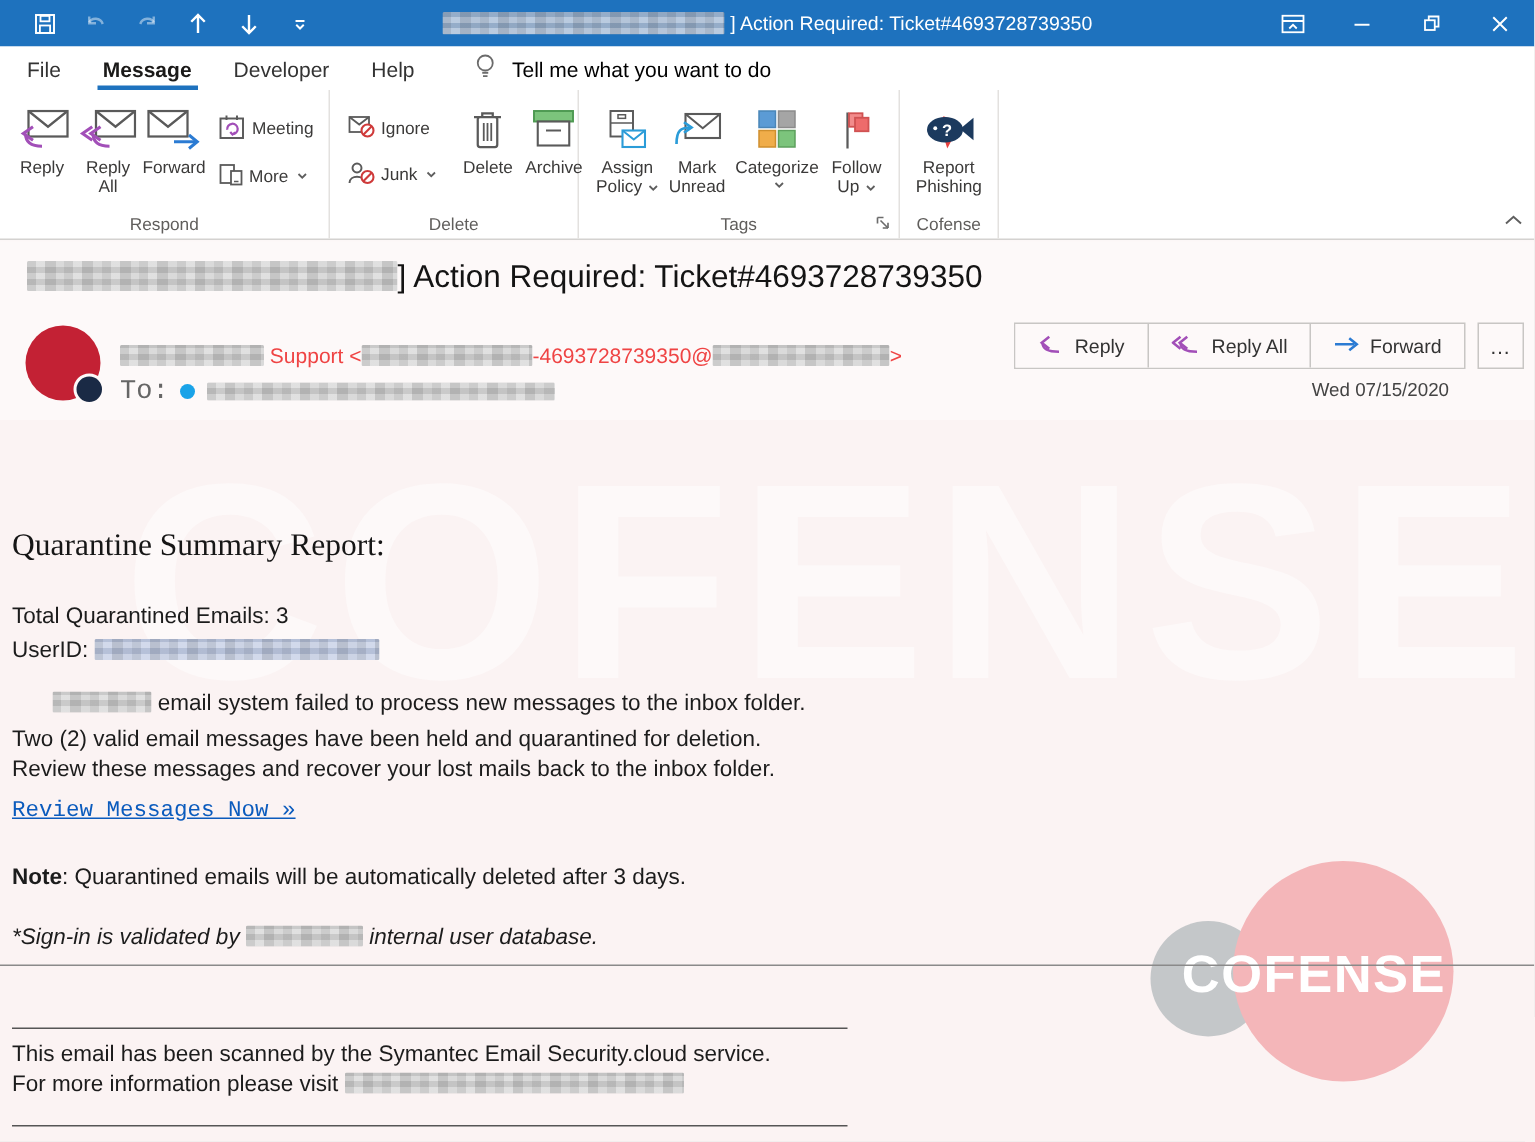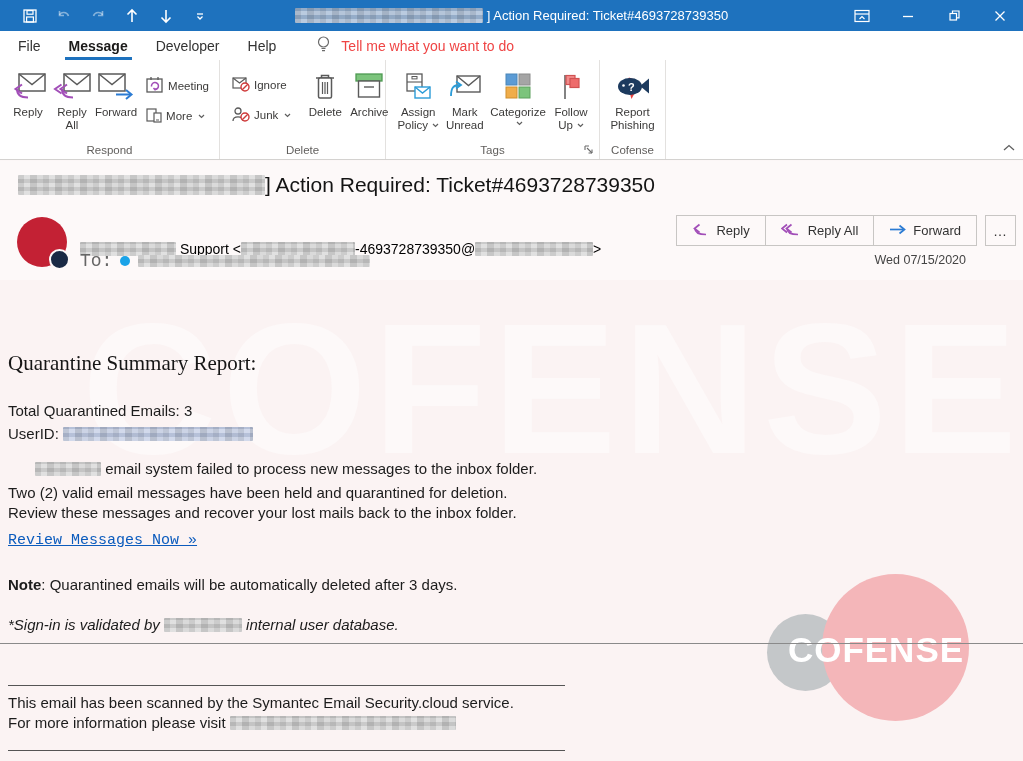--- a/index.html
+++ b/index.html
@@ -33,21 +33,21 @@
   .px-uid  { background-color:#c2cde7; }
   
   .menubar {
     position:absolute; top:31px; left:0; width:100%; height:29px; background:#fff;
     display:flex; align-items:center; font-size:14px; color:#333;
   }
   .tab { padding:5px 10px; margin:0 4px; position:relative; height:29px; display:flex; align-items:center; }
   .tab.first { margin-left:8px; }
   .tab.active { color:#1b1a19; font-weight:bold; }
   .tab.active::after { content:""; position:absolute; left:6px; right:6px; bottom:0; height:3px; background:#1e72be; }
-  .tellme { display:flex; align-items:center; gap:10px; margin-left:26px; color:#ef4444; }
+  .tellme { display:flex; align-items:center; gap:10px; margin-left:26px; color:#000000; }
   
   .ribbon {
     position:absolute; top:60px; left:0; width:100%; height:100px; background:#fff;
     border-bottom:1px solid #d4d2d0; display:flex;
   }
   .rgroup { display:flex; flex-direction:column; border-right:1px solid #e3e1df; }
   .rgroup-content { flex:1; display:flex; align-items:flex-start; padding:4px 6px 0 6px; }
   .rgroup-label {
     height:18px; text-align:center; font-size:11.5px; color:#605e5c; position:relative;
     display:flex; align-items:center; justify-content:center;
@@ -62,21 +62,21 @@
   .chev { display:inline-flex; margin-left:2px; }
   .launcher { position:absolute; right:5px; bottom:2px; }
   .collapse-ribbon { position:absolute; right:8px; bottom:4px; }
   .ribbon-spacer { flex:1; border-right:none; position:relative; }
   
   .msgheader { position:absolute; top:161px; left:0; width:100%; height:119px; background:#fdf9f9; }
   .subject { position:absolute; top:12px; left:18px; font-size:21px; color:#141414; white-space:nowrap; }
   .subject .px { height:20px; vertical-align:-3px; }
   .avatar { position:absolute; top:56px; left:17px; width:50px; height:50px; border-radius:50%; background:#c32134; }
   .presence { position:absolute; right:-3px; bottom:-3px; width:21px; height:21px; border-radius:50%; background:#1a2a45; border:2px solid #fdf9f9; }
-  .senderline { position:absolute; top:80px; left:80px; font-size:14px; color:#000000; white-space:nowrap; }
+  .senderline { position:absolute; top:68px; left:80px; font-size:14px; color:#ef4444; white-space:nowrap; }
   .toline { position:absolute; top:90px; left:80px; font-size:18px; color:#666; display:flex; align-items:center; gap:8px;font-family:Liberation Mono, monospace; }
   .dot { width:10px; height:10px; border-radius:50%; background:#1aa3e8; display:inline-block; }
   .hactions { position:absolute; top:54px; right:46px; display:flex; border:1px solid #c8c6c4; height:31px; }
   .hbtn { display:flex; align-items:center; gap:7px; padding:0 15px; font-size:13px; color:#333; border-right:1px solid #c8c6c4; background:#fdf9f9; }
   .hbtn:last-child { border-right:none; }
   .hmore { position:absolute; top:54px; right:7px; width:31px; height:31px; border:1px solid #c8c6c4; background:#fdf9f9;
            display:flex; align-items:center; justify-content:center; font-size:14px; color:#333; letter-spacing:1px; }
   .hdate { position:absolute; top:92px; right:57px; font-size:12.5px; color:#444; }
   
   .mailbody { position:absolute; top:280px; left:0; width:100%; height:481px; background:#fbf3f3; overflow:hidden; }

